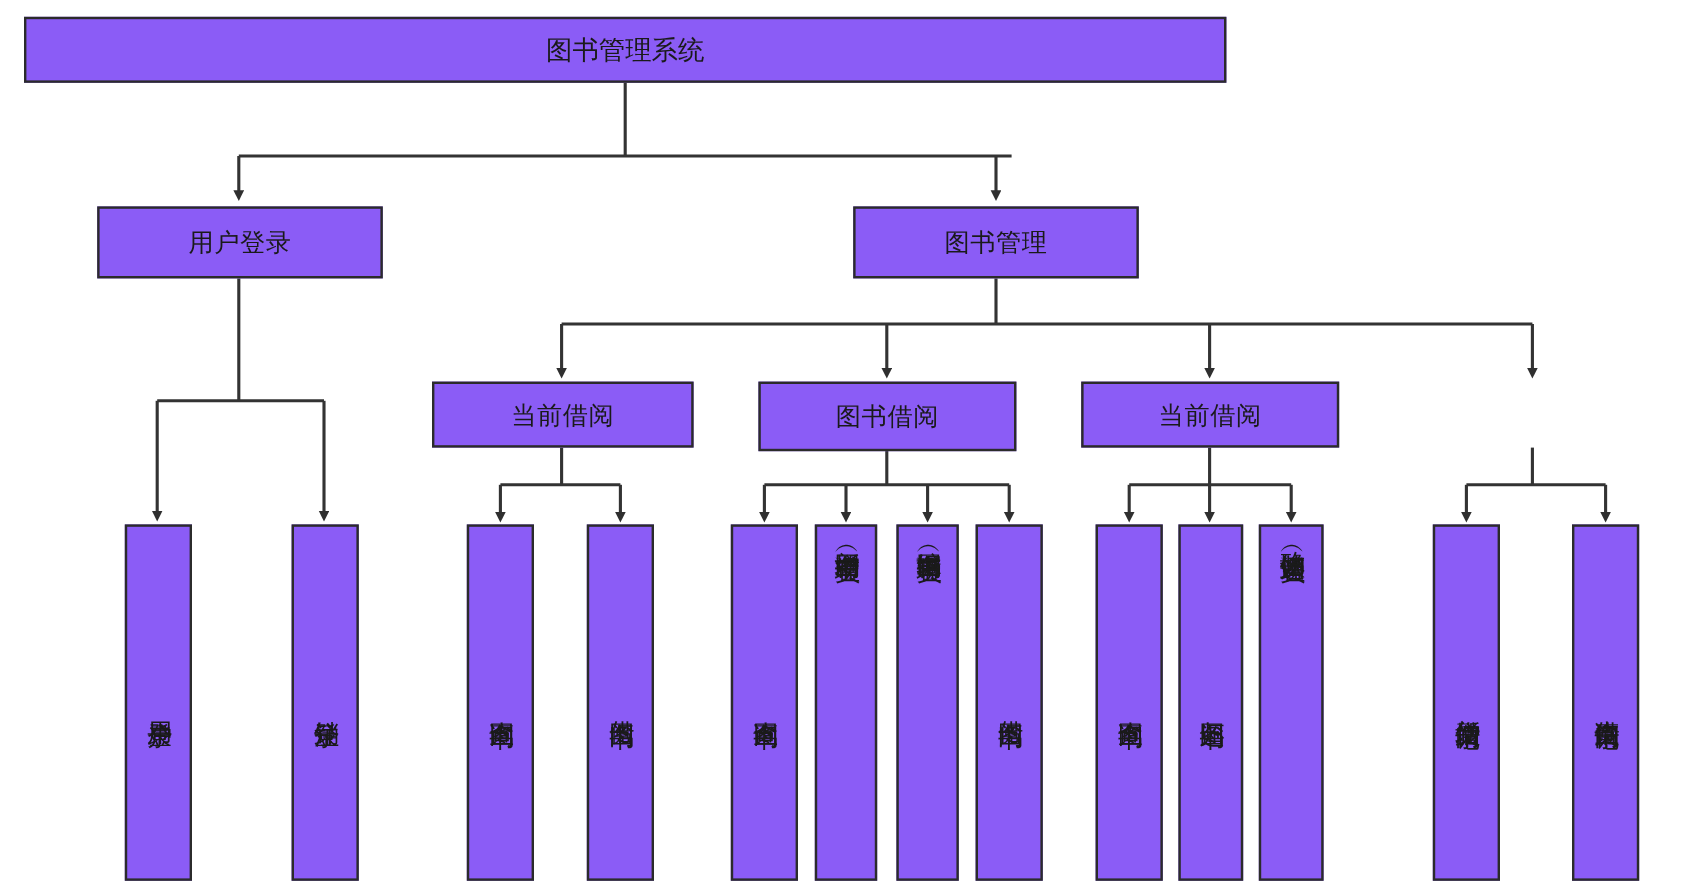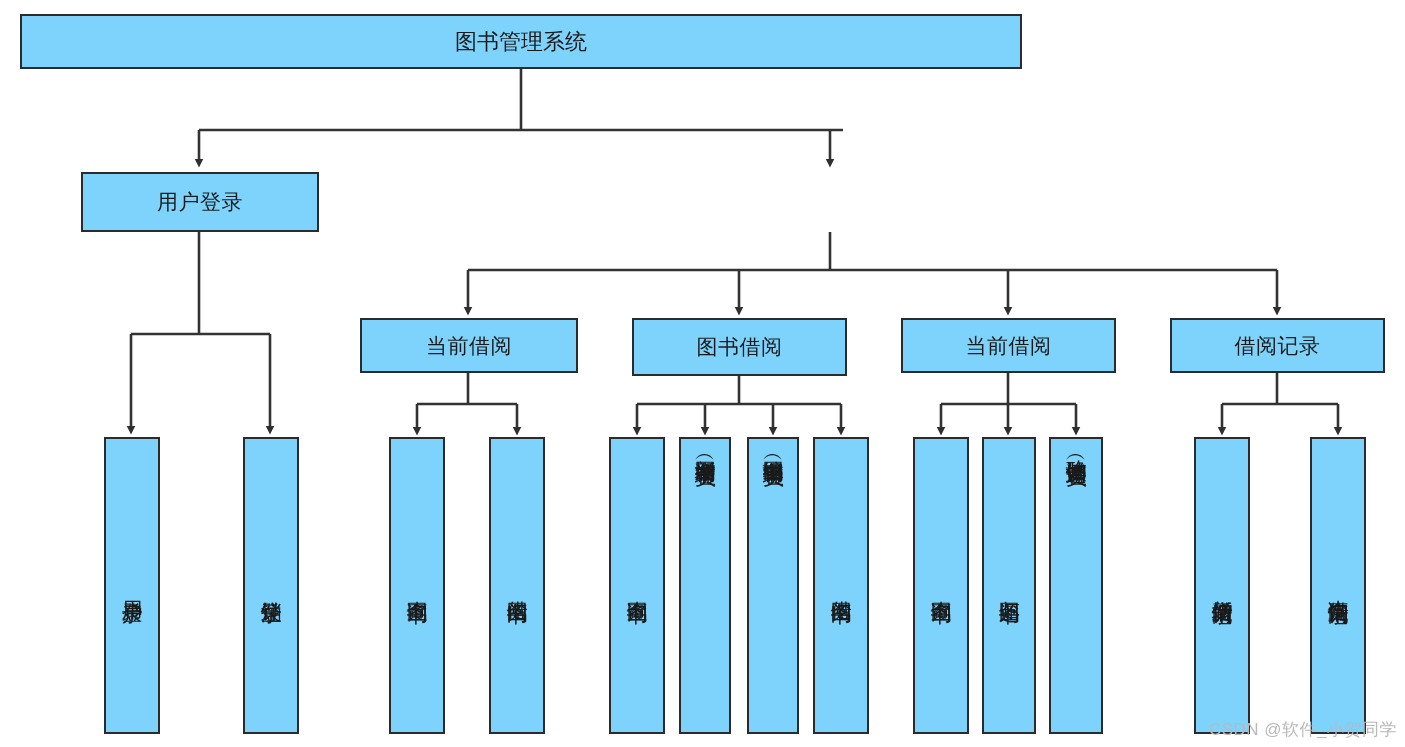--- a/index.html
+++ b/index.html
@@ -23,21 +23,21 @@
     position: absolute;
     left: 0;
     top: 0;
     width: 1405px;
     height: 747px;
     pointer-events: none;
   }
   .node {
     position: absolute;
     box-sizing: border-box;
-    background: #7dd3fc;
+    background: #8b5cf6;
     border: 2.5px solid #2b2b2b;
     display: flex;
     align-items: center;
     justify-content: center;
     color: #1a1a1a;
   }
   .node.horiz {
     font-size: 21px;
     letter-spacing: 0.5px;
   }
@@ -127,32 +127,32 @@
     </g>
   </svg>
 
   <div class="node root" style="left:20px; top:14px; width:1002px; height:55px;">
     <span>图书管理系统</span>
   </div>
 
   <div class="node horiz" style="left:81px; top:172px; width:238px; height:60px;">
     <span>用户登录</span>
   </div>
+  <div class="node horiz" style="left:711px; top:172px; width:238px; height:60px;">
+    <span>图书管理</span>
+  </div>
 
   <div class="node horiz" style="left:360px; top:318px; width:218px; height:55px;">
     <span>当前借阅</span>
   </div>
   <div class="node horiz" style="left:632px; top:318px; width:215px; height:58px;">
     <span>图书借阅</span>
   </div>
   <div class="node horiz" style="left:901px; top:318px; width:215px; height:55px;">
     <span>当前借阅</span>
-  </div>
-  <div class="node horiz" style="left:1170px; top:318px; width:215px; height:55px;">
-    <span>借阅记录</span>
   </div>
 
   <div class="node leaf" style="left:104px; top:437px; width:56px; height:297px;">
     <span class="vtext">用户登录</span>
   </div>
   <div class="node leaf" style="left:243px; top:437px; width:56px; height:297px;">
     <span class="vtext">注销登录</span>
   </div>
 
   <div class="node leaf" style="left:389px; top:437px; width:56px; height:297px;">
@@ -185,15 +185,14 @@
     <span class="vtext">确认归还（管理员）</span>
   </div>
 
   <div class="node leaf" style="left:1194px; top:437px; width:56px; height:297px;">
     <span class="vtext">新增借阅记录</span>
   </div>
   <div class="node leaf" style="left:1310px; top:437px; width:56px; height:297px;">
     <span class="vtext">查询借阅记录</span>
   </div>
 
-  <div class="watermark">CSDN @软件_小贺同学</div>
 
 </div>
 
 </body></html>

